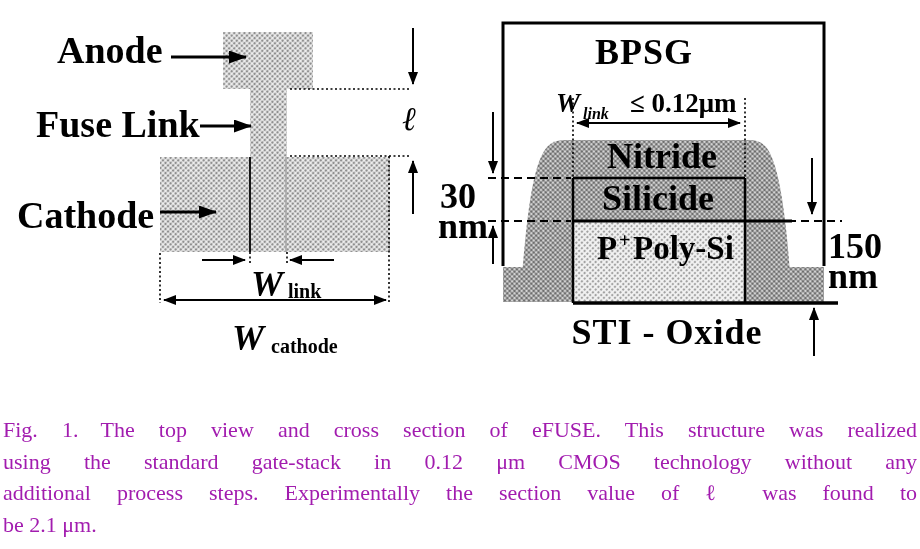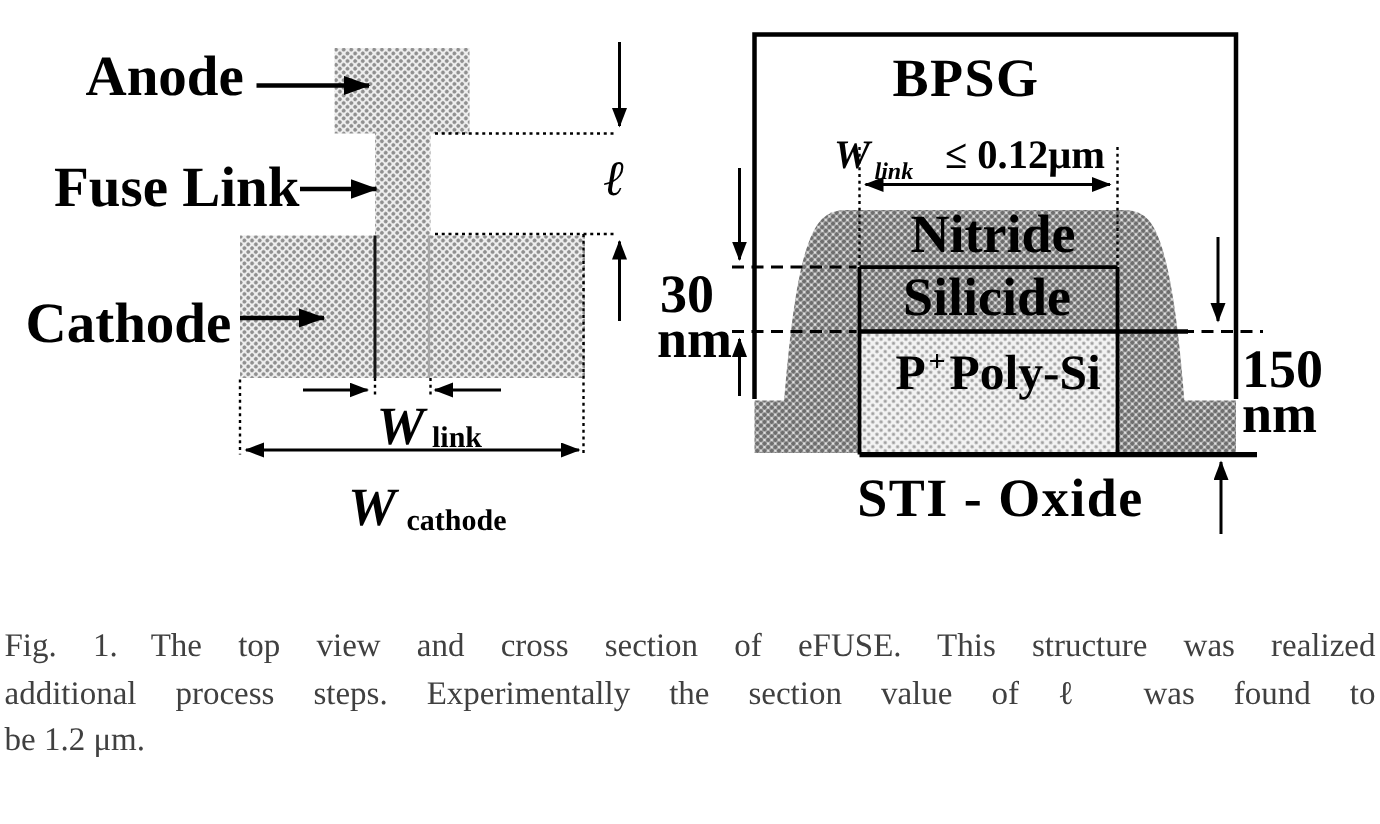--- a/index.html
+++ b/index.html
@@ -11,21 +11,21 @@
   .xbig-ls{font-size:36px;font-weight:bold;letter-spacing:1px;}
   .wbig{font-size:36px;font-weight:bold;font-style:italic;}
   .sub{font-size:20px;font-weight:bold;}
   .subi{font-size:16px;font-weight:bold;font-style:italic;}
   .cons{font-size:27px;font-weight:bold;}
   .consi{font-size:27px;font-weight:bold;font-style:italic;}
   .poly{font-size:33px;font-weight:bold;}
   .polysup{font-size:20px;font-weight:bold;}
   .ell{font-size:33px;font-style:italic;font-family:"DejaVu Serif","Liberation Serif",serif;}
   .caption{position:absolute;left:0;top:414px;width:920px;box-sizing:border-box;
-           padding:0 3px;font-size:22px;line-height:31.5px;color:#404040;}
+           padding:0 3px;font-size:22px;line-height:31.5px;color:#a21caf;}
   .cap-line{text-align:justify;}
   .cap-line.just{text-align-last:justify;}
 </style>
 </head>
 <body>
 
 <div class="page">
 
 <svg width="920" height="408" viewBox="0 0 920 408">
   <defs>
@@ -145,17 +145,18 @@
     <text class="xbig" x="440" y="208">30</text>
     <text class="xbig" x="438" y="238">nm</text>
     <text class="xbig" x="828" y="258">150</text>
     <text class="xbig" x="828" y="288">nm</text>
   </g>
 </svg>
 
 
 <div class="caption">
   <div class="cap-line just">Fig. 1. The top view and cross section of eFUSE. This structure was realized</div>
+  <div class="cap-line just">using the standard gate-stack in 0.12 μm CMOS technology without any</div>
   <div class="cap-line just">additional process steps. Experimentally the section value of ℓ was found to</div>
-  <div class="cap-line">be 1.2 μm.</div>
+  <div class="cap-line">be 2.1 μm.</div>
 </div>
 
 </div>
 
 </body></html>

